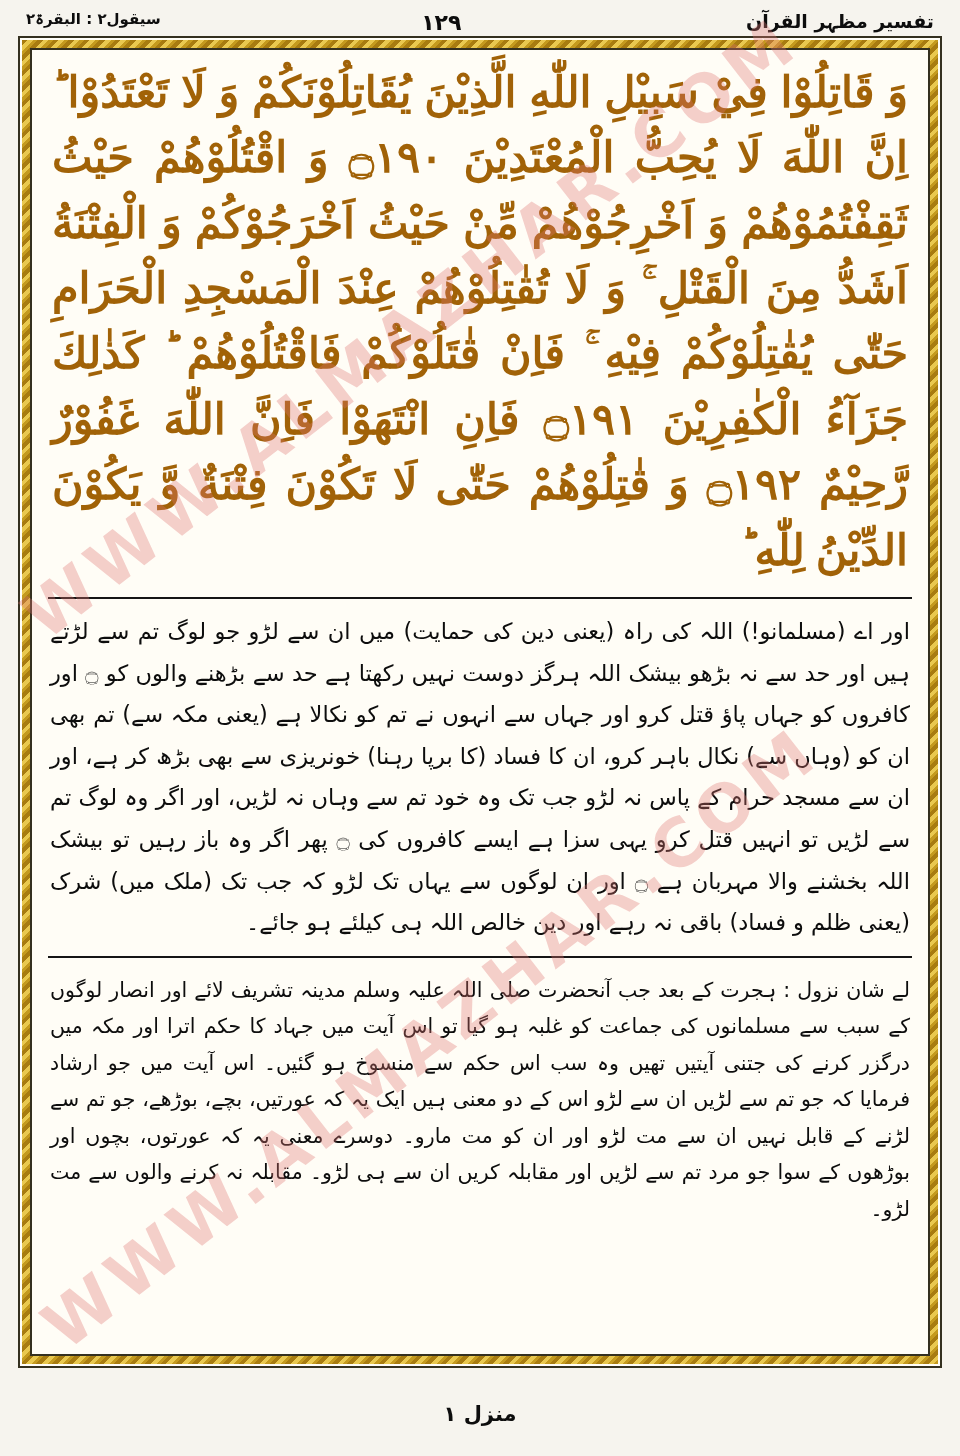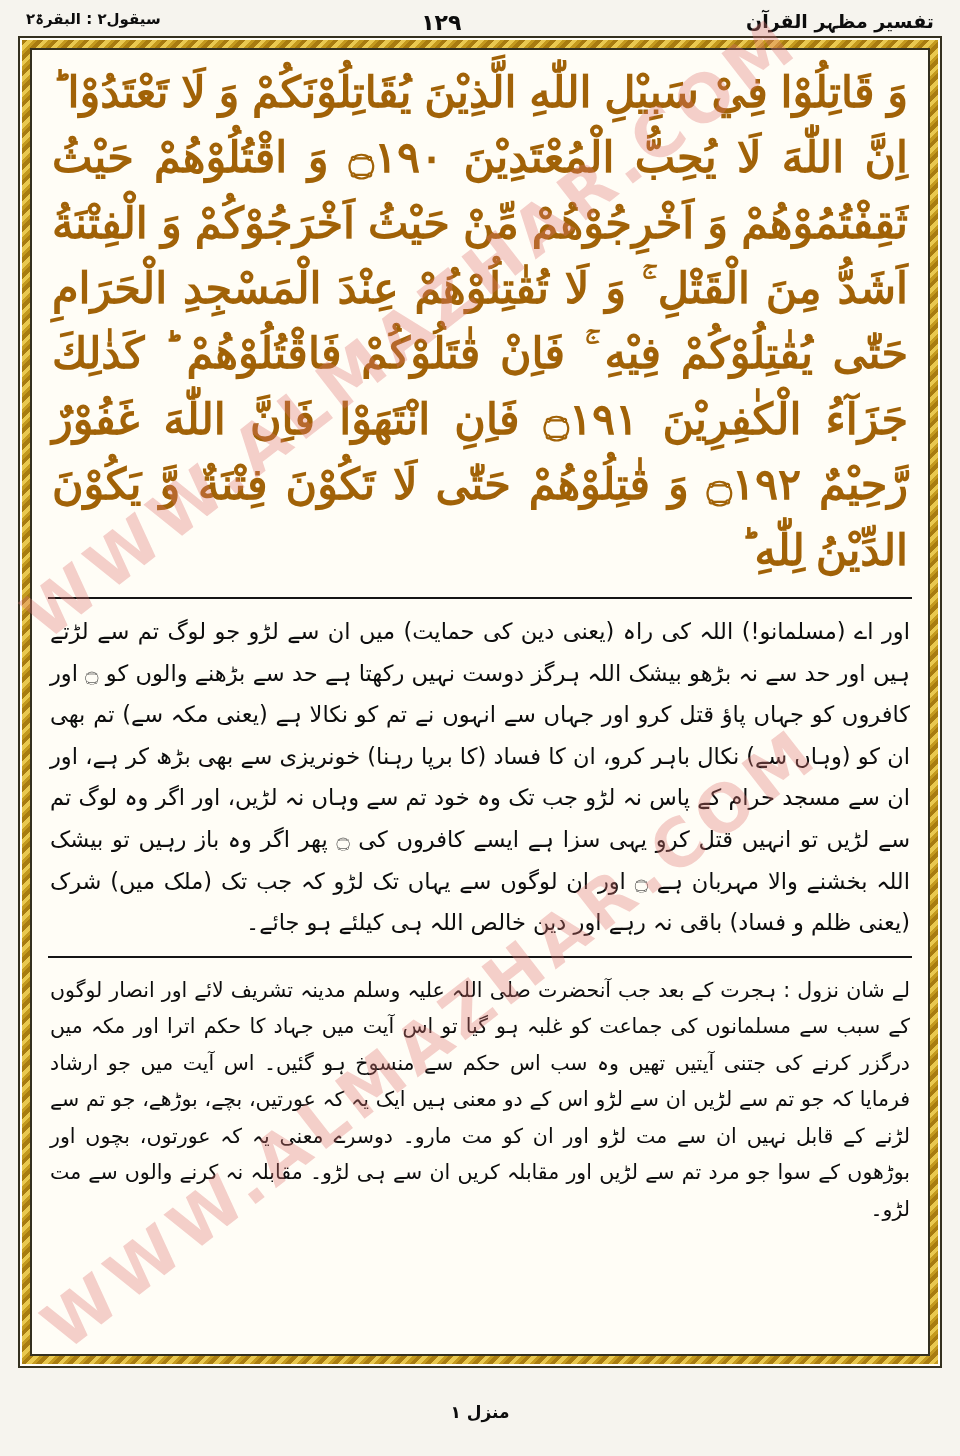--- a/index.html
+++ b/index.html
@@ -78,21 +78,21 @@
     direction: rtl;
     text-align: justify;
     font-size: 20.5px;
     line-height: 1.78;
     margin: 6px 0 12px 0;
   }
 
   
   .footer {
     text-align: center;
-    font-size: 17px;
+    font-size: 21px;
     font-weight: bold;
     padding-top: 2px;
     direction: rtl;
     margin-top: 32px;
   }
 
   
   .watermark {
     position: absolute;
     font-size: 66px;

